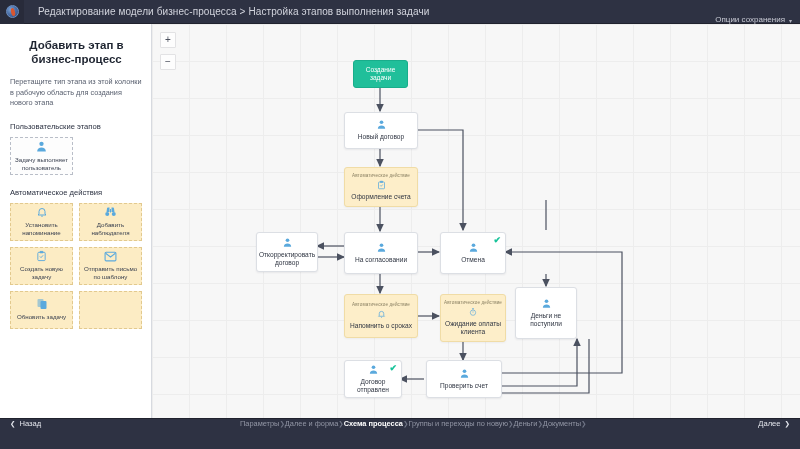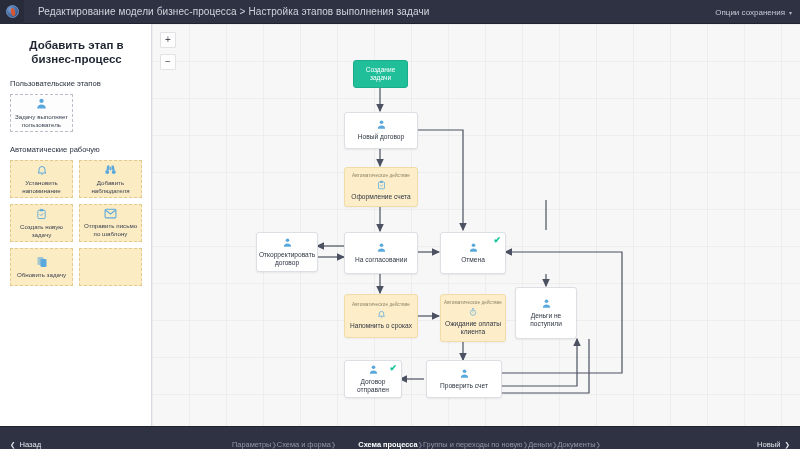--- a/index.html
+++ b/index.html
@@ -29,21 +29,21 @@
   .tb-logo .ball:after {
     content:""; position:absolute; left:4px; top:2px; width:4px; height:8px;
     background:#d8562f; border-radius:40% 60% 45% 55%; transform:rotate(-12deg);
   }
   .tb-title {
     margin-left: 14px; color: #d2d4dd; font-size: 10px; letter-spacing: .1px;
     white-space: nowrap;
   }
   .tb-right {
     position: absolute; right: 8px; top: 0; height: 24px;
-    display: flex; align-items: center; color: #c8cad4; font-size: 8px;
+    display: flex; align-items: flex-end; color: #c8cad4; font-size: 8px;
   }
   .tb-right .caret { margin-left: 4px; font-size: 6px; opacity: .85; }
 
   
   .sidebar {
     position: absolute; top: 24px; left: 0; width: 152px; height: 402px;
     background: #ffffff; border-right: 1px solid #d7dae0;
     padding: 10px 8px 0 10px; overflow: hidden;
   }
   .sb-title {
@@ -116,73 +116,74 @@
   .node-icon { color: #5aa9dd; line-height: 1; margin-bottom: 3px; }
   .node-icon svg { display: block; }
   .node-label { font-size: 6.6px; color: #2f3542; line-height: 8.4px; padding: 0 3px; }
   .node .check {
     position: absolute; top: 3px; right: 4px; color: #18c39a;
     font-size: 9px; line-height: 1; font-weight: bold;
   }
 
   
   .bottombar {
-    position: absolute; left: 0; bottom: 0; width: 800px; height: 23px;
-    background: #2e3243; display: flex; align-items: flex-end;
+    position: absolute; left: 0; bottom: 0; width: 800px; height: 31px;
+    background: #2e3243; display: flex; align-items: flex-start;
     border-top: 1px solid #20222e;
   }
   .bb-back {
     margin-left: 10px; color: #e3e5ec; font-size: 7.6px;
     display: flex; align-items: center; gap: 4px;
   }
   .bb-next {
     position: absolute; right: 10px; color: #e3e5ec; font-size: 7.6px;
     display: flex; align-items: center; gap: 4px;
   }
   .bb-steps {
-    position: absolute; left: 232px; display: flex; align-items: center;
+    position: absolute; left: 240px; display: flex; align-items: center;
     font-size: 7.4px; color: #9397a6;
   }
   .bb-steps .sep { color: #6e7384; font-size: 6.5px; }
-  .bb-steps .step.active { color: #ffffff; font-weight: bold; margin-left: 22px; }
+  .bb-steps .step.active { color: #ffffff; font-weight: bold; }
   .chev { font-size: 6.5px; }
 </style>
 </head>
 <body>
 
 <div id="app">
 
   <div class="topbar">
     <div class="tb-logo">
         <span class="ball"></span>
       </div>
     <div class="tb-title">Редактирование модели бизнес-процесса &gt; Настройка этапов выполнения задачи</div>
     <div class="tb-right">
       <span>Опции сохранения</span>
       <span class="caret">▾</span>
     </div>
   </div>
 
   <div class="sidebar">
     <div class="sb-title">Добавить этап в бизнес-процесс</div>
+    <div class="sb-desc">Перетащите тип этапа из этой колонки в рабочую область для создания нового этапа</div>
 
     <div class="sb-section">Пользовательские этапов</div>
     <div class="sb-grid">
       <div class="palette-card user">
         <span class="pc-icon">
           <svg width="13" height="13" viewBox="0 0 24 24" fill="currentColor">
               <circle cx="12" cy="7" r="4"></circle>
               <path d="M4 21c0-4.4 3.6-7 8-7s8 2.6 8 7z"></path>
             </svg>
         </span>
         <span class="pc-label">Задачу выполняет пользователь</span>
       </div>
     </div>
 
-    <div class="sb-section">Автоматические рабочую</div>
+    <div class="sb-section">Автоматическое действия</div>
     <div class="sb-grid">
 
       <div class="palette-card auto">
         <span class="pc-icon">
           <svg width="12" height="12" viewBox="0 0 24 24" fill="none" stroke="currentColor" stroke-width="2">
               <path d="M18 16v-5a6 6 0 10-12 0v5l-2 2h16z"></path>
               <path d="M10.5 20a1.8 1.8 0 003 0"></path>
             </svg>
         </span>
         <span class="pc-label">Установить напоминание</span>
@@ -402,31 +403,31 @@
 
   <div class="bottombar">
     <div class="bb-back">
       <span class="chev">❮</span>
       <span>Назад</span>
     </div>
 
     <div class="bb-steps">
       <span class="step">Параметры</span>
       <span class="sep">❯</span>
-      <span class="step">Схема и форма</span>
+      <span class="step">Далее и форма</span>
       <span class="sep">❯</span>
       <span class="step active">Схема процесса</span>
       <span class="sep">❯</span>
       <span class="step">Группы и переходы по новую</span>
       <span class="sep">❯</span>
       <span class="step">Деньги</span>
       <span class="sep">❯</span>
       <span class="step">Документы</span>
       <span class="sep">❯</span>
     </div>
 
     <div class="bb-next">
-      <span>Новый</span>
+      <span>Далее</span>
       <span class="chev">❯</span>
     </div>
   </div>
 
 </div>
 
 </body></html>

